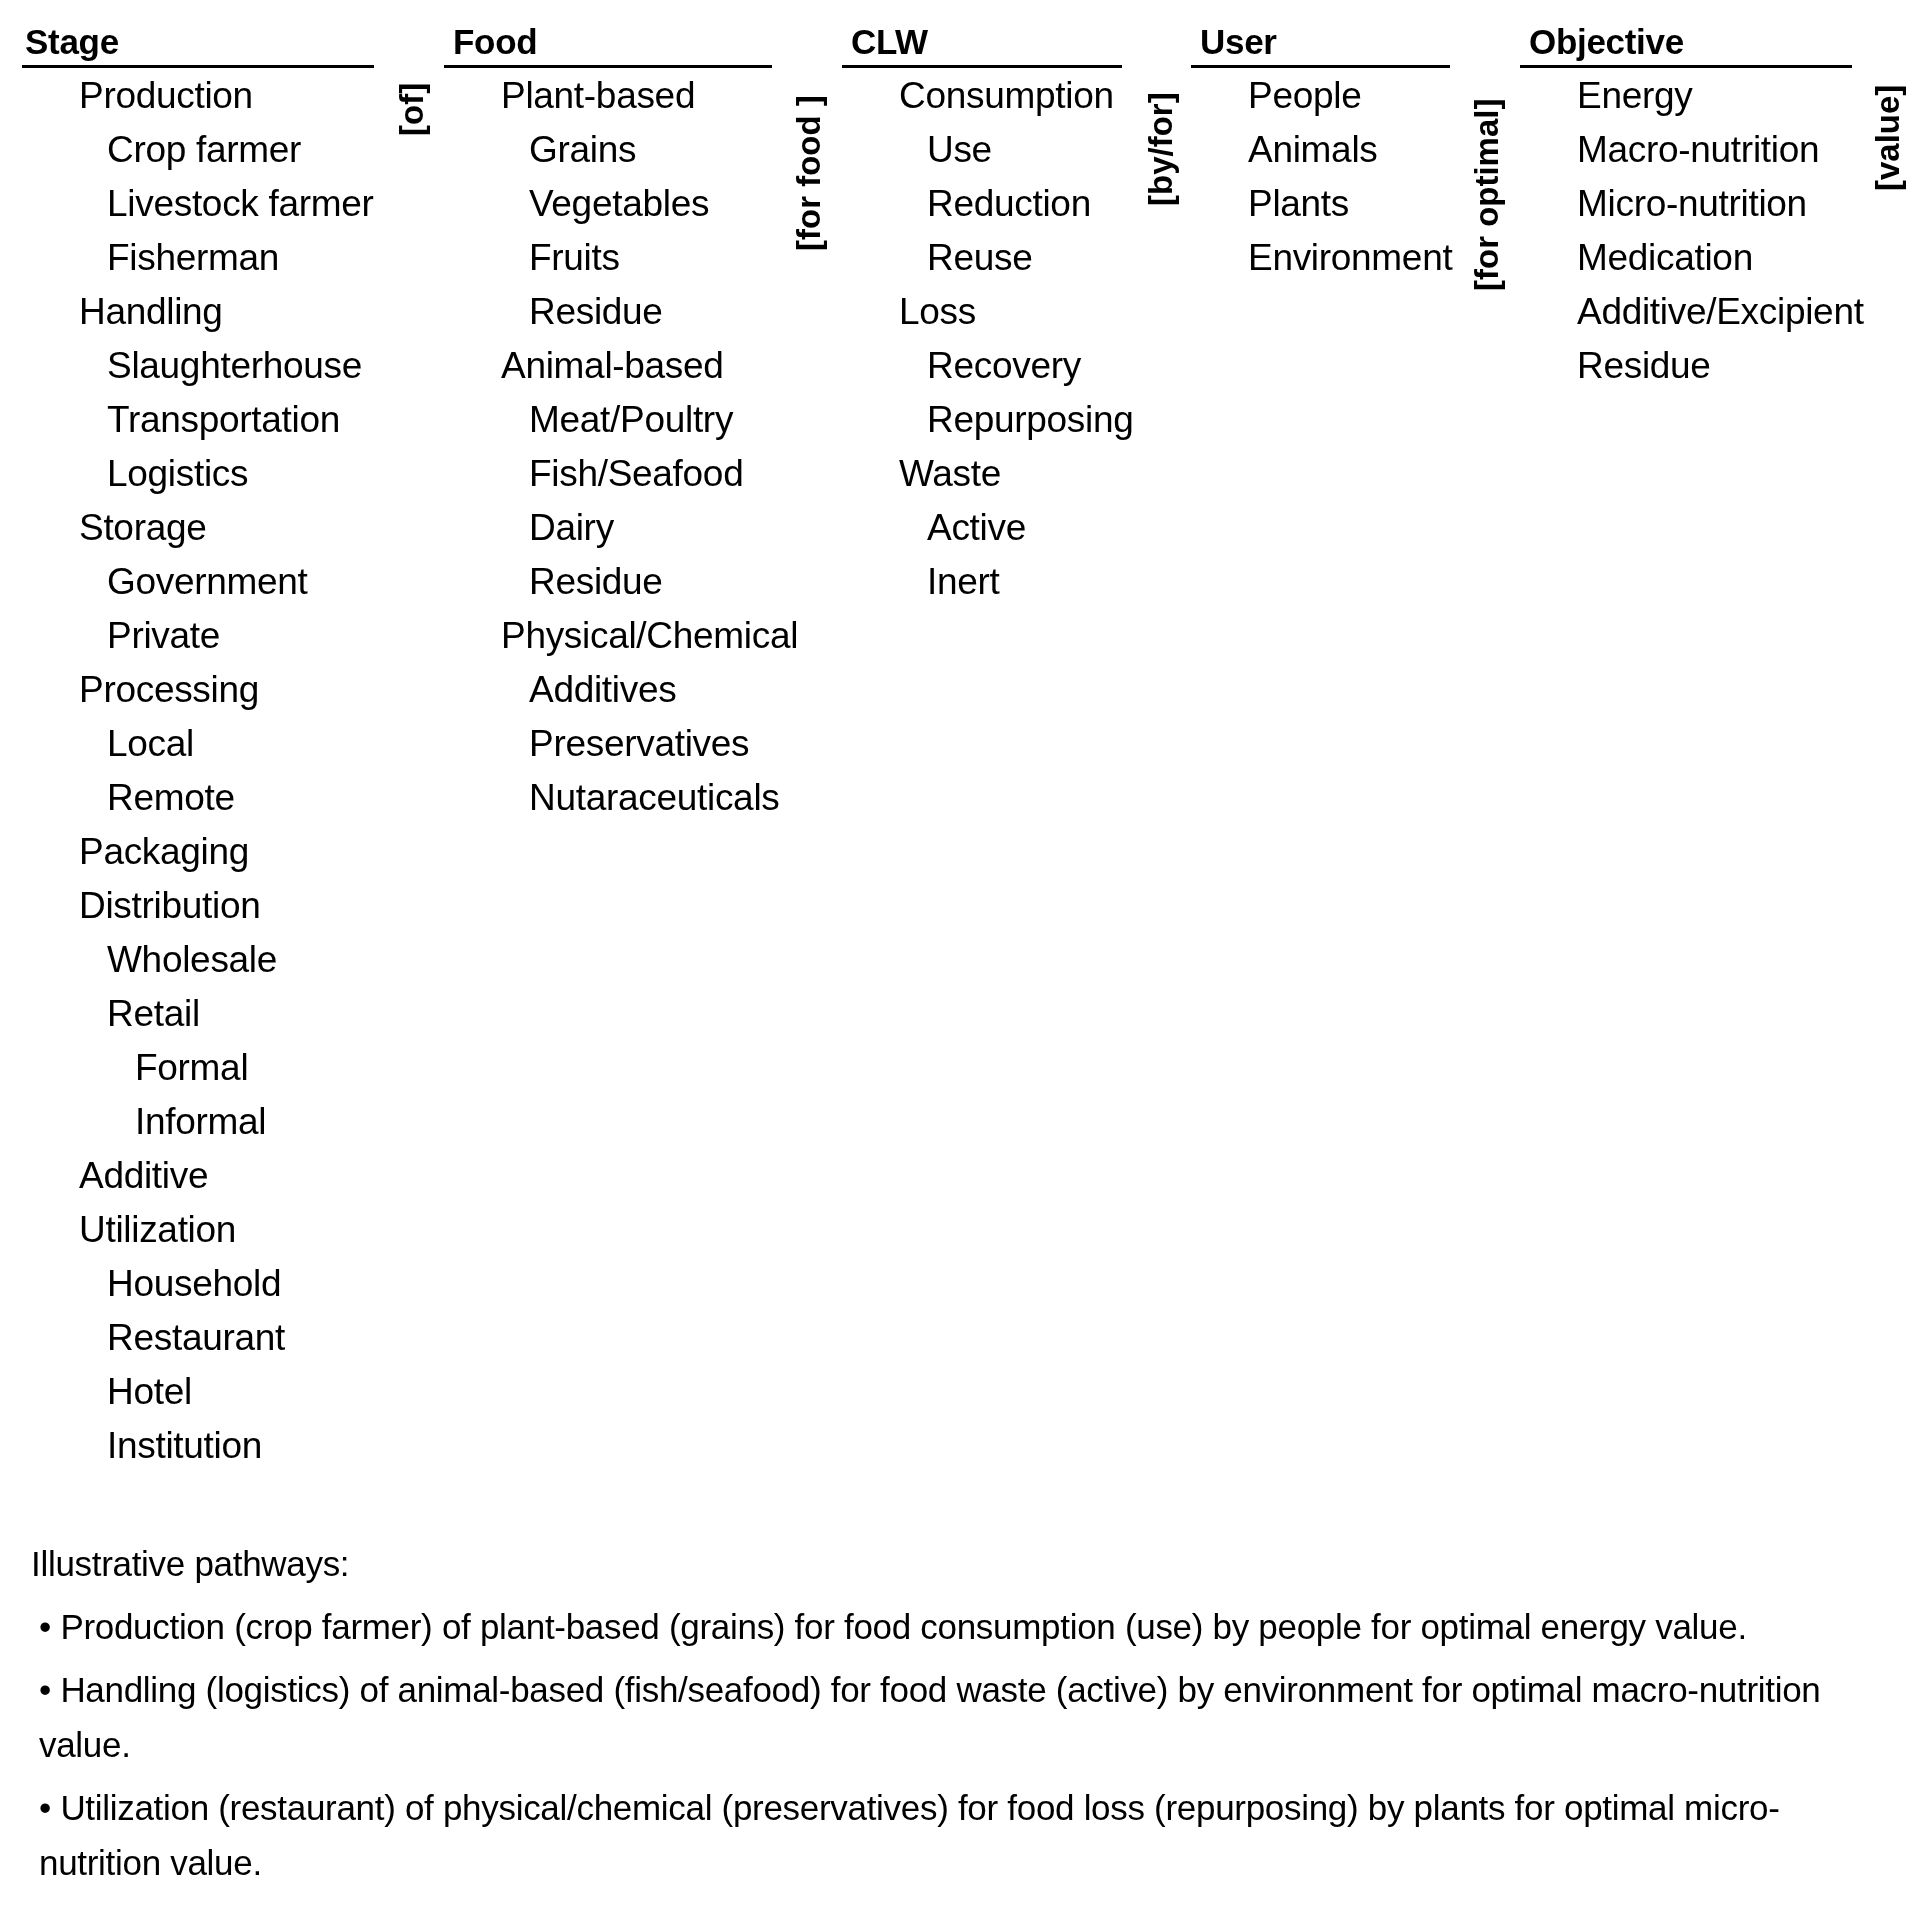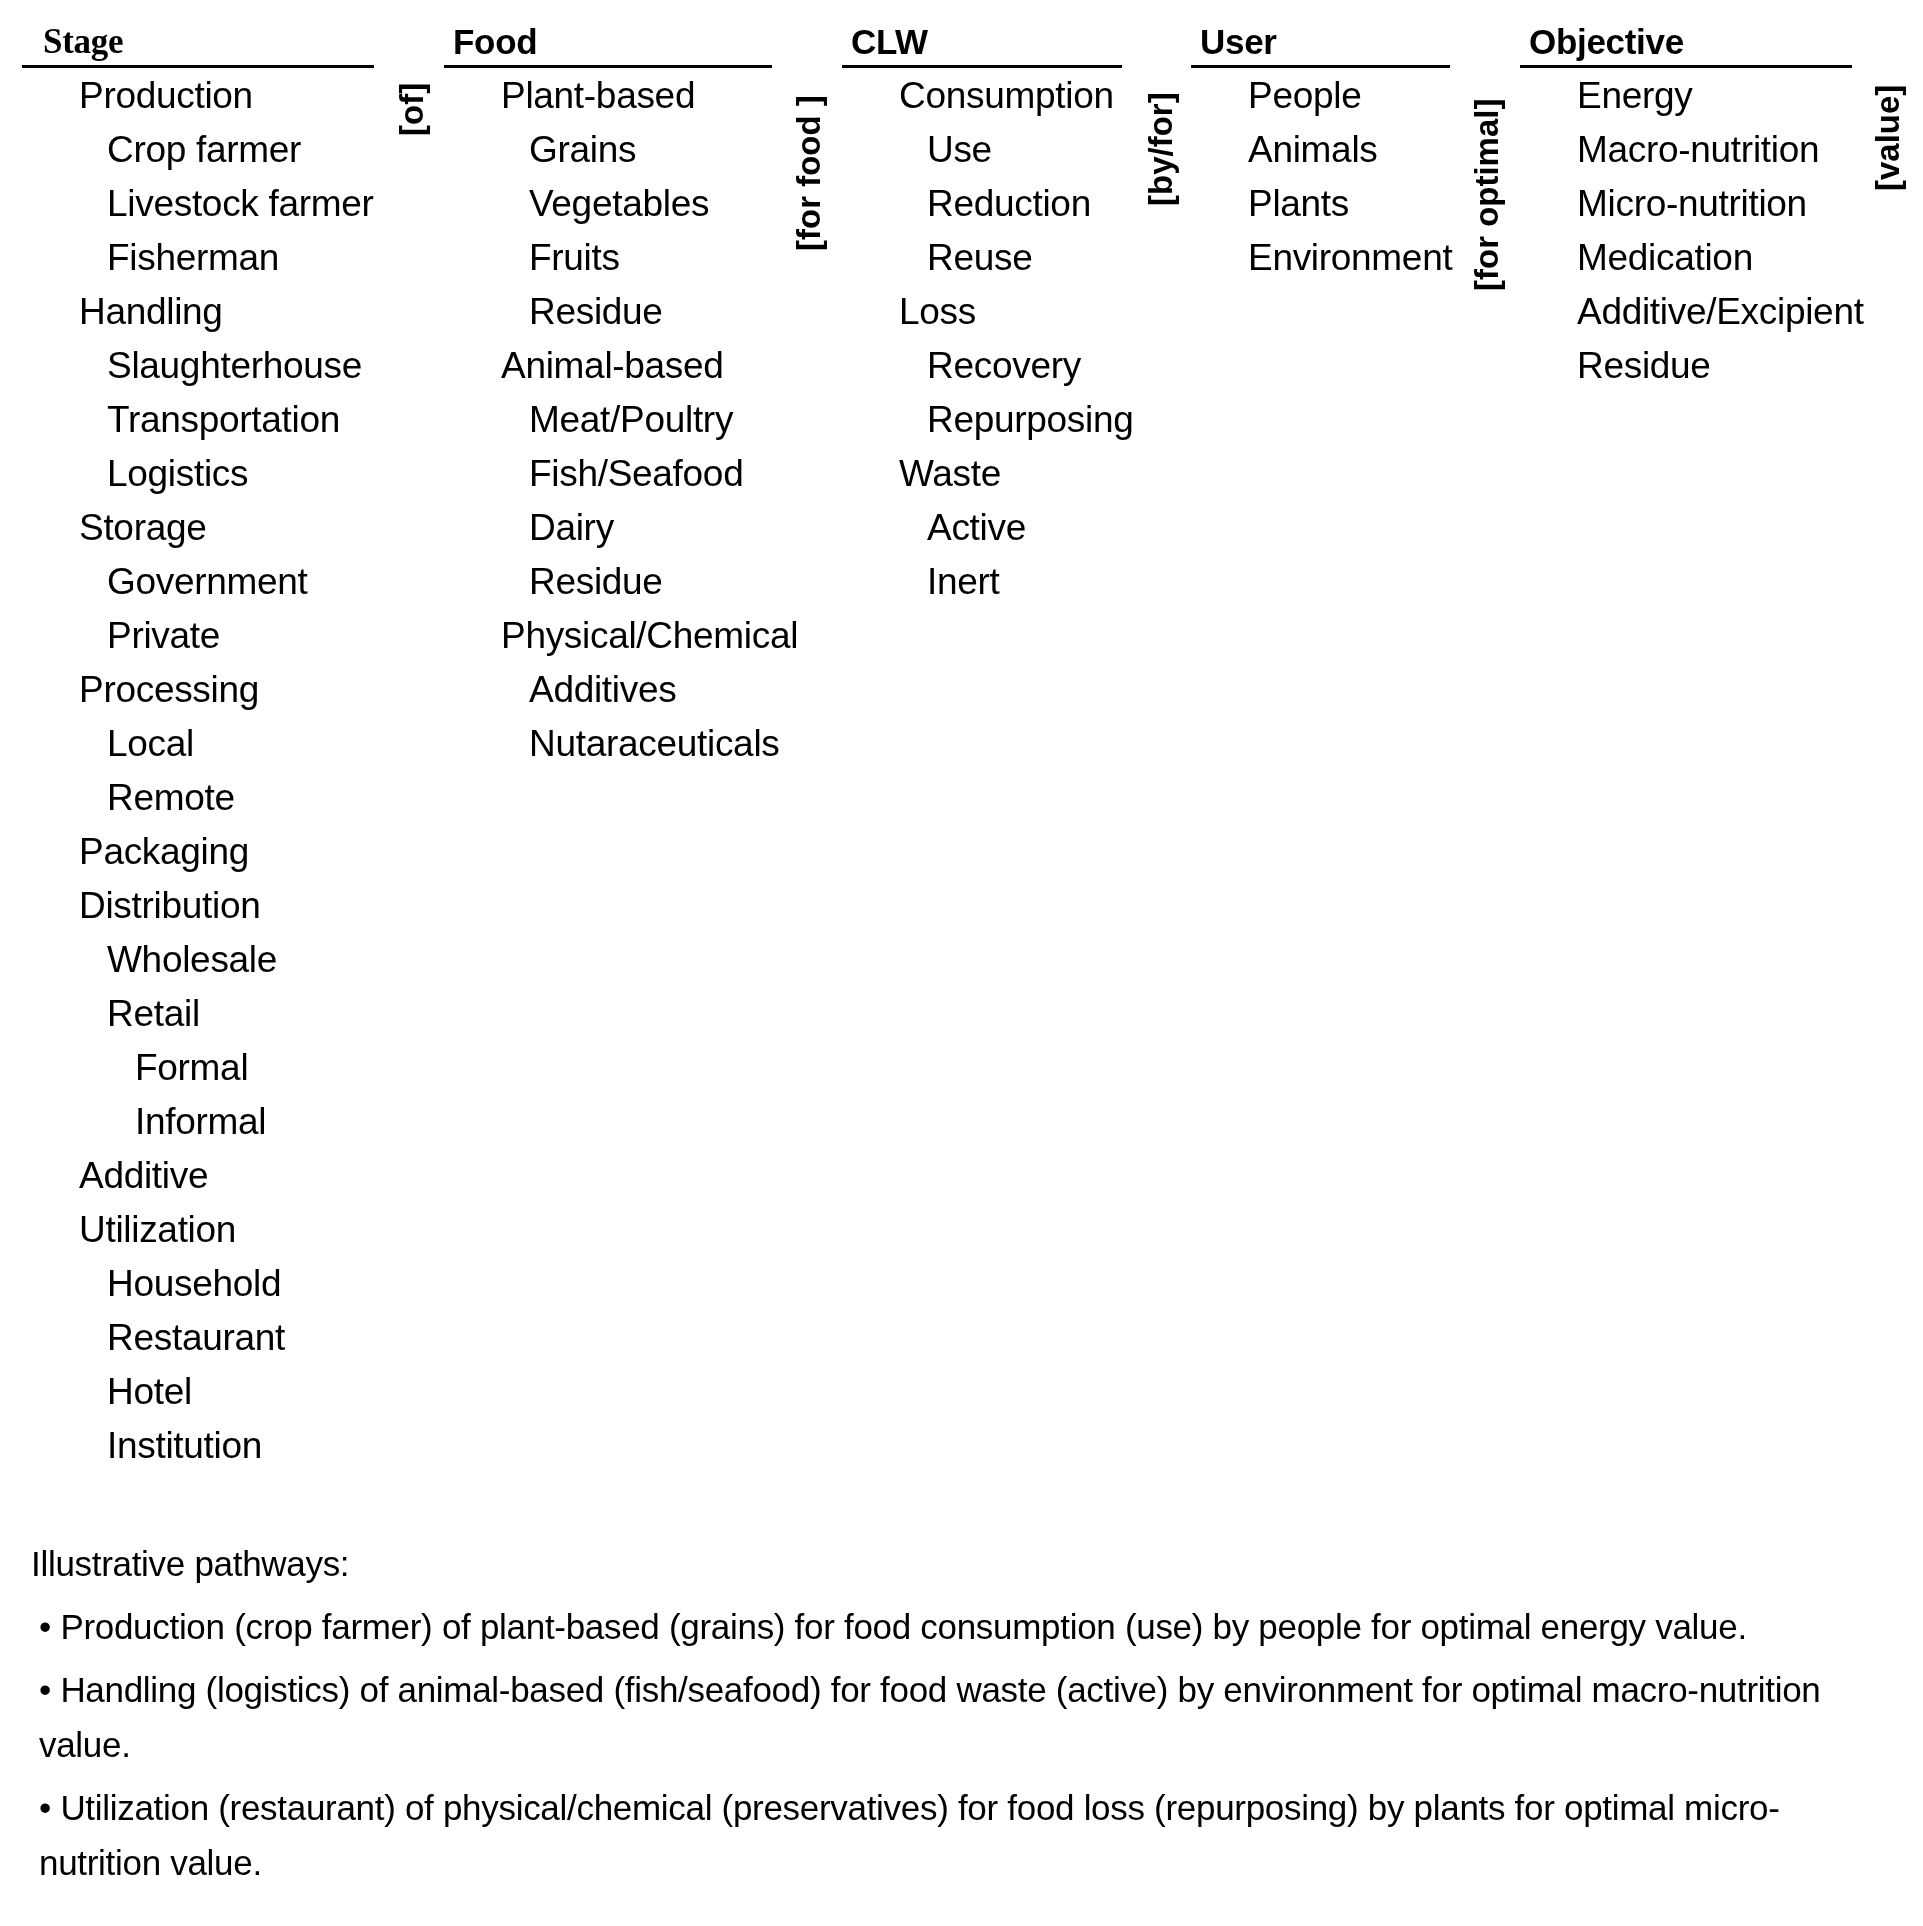--- a/index.html
+++ b/index.html
@@ -17,21 +17,21 @@
     .connector { position: absolute; font-weight: bold; font-size: 33px; white-space: nowrap;
                  transform-origin: left top; transform: rotate(-90deg); line-height: 35px; }
     .pathways { position: absolute; left: 31px; top: 1536px; width: 1865px; font-size: 35px; line-height: 55px; letter-spacing: -0.3px; }
     .pathways-title { font-weight: normal; }
     .pathway { margin: 8px; }
   </style>
 </head>
 <body>
 
 <div class="col">
-  <div class="col-head" style="left:43px;font-family:Liberation Serif, serif;">Stage</div>
+  <div class="col-head" style="left:25px;">Stage</div>
   <div class="col-rule" style="left:22px; width:352px;"></div>
   <ul class="col-list" style="left:31px;">
       <li class="item lvl-0">Production</li>
       <li class="item lvl-1">Crop farmer</li>
       <li class="item lvl-1">Livestock farmer</li>
       <li class="item lvl-1">Fisherman</li>
       <li class="item lvl-0">Handling</li>
       <li class="item lvl-1">Slaughterhouse</li>
       <li class="item lvl-1">Transportation</li>
       <li class="item lvl-1">Logistics</li>
@@ -67,20 +67,21 @@
       <li class="item lvl-1">Vegetables</li>
       <li class="item lvl-1">Fruits</li>
       <li class="item lvl-1">Residue</li>
       <li class="item lvl-0">Animal-based</li>
       <li class="item lvl-1">Meat/Poultry</li>
       <li class="item lvl-1">Fish/Seafood</li>
       <li class="item lvl-1">Dairy</li>
       <li class="item lvl-1">Residue</li>
       <li class="item lvl-0">Physical/Chemical</li>
       <li class="item lvl-1">Additives</li>
+      <li class="item lvl-1">Preservatives</li>
       <li class="item lvl-1">Nutaraceuticals</li>
     </ul>
 </div>
 
 <div class="connector" style="left:791px; top:251px;">[for food ]</div>
 
 <div class="col">
   <div class="col-head" style="left:851px;">CLW</div>
   <div class="col-rule" style="left:842px; width:280px;"></div>
   <ul class="col-list" style="left:851px;">

